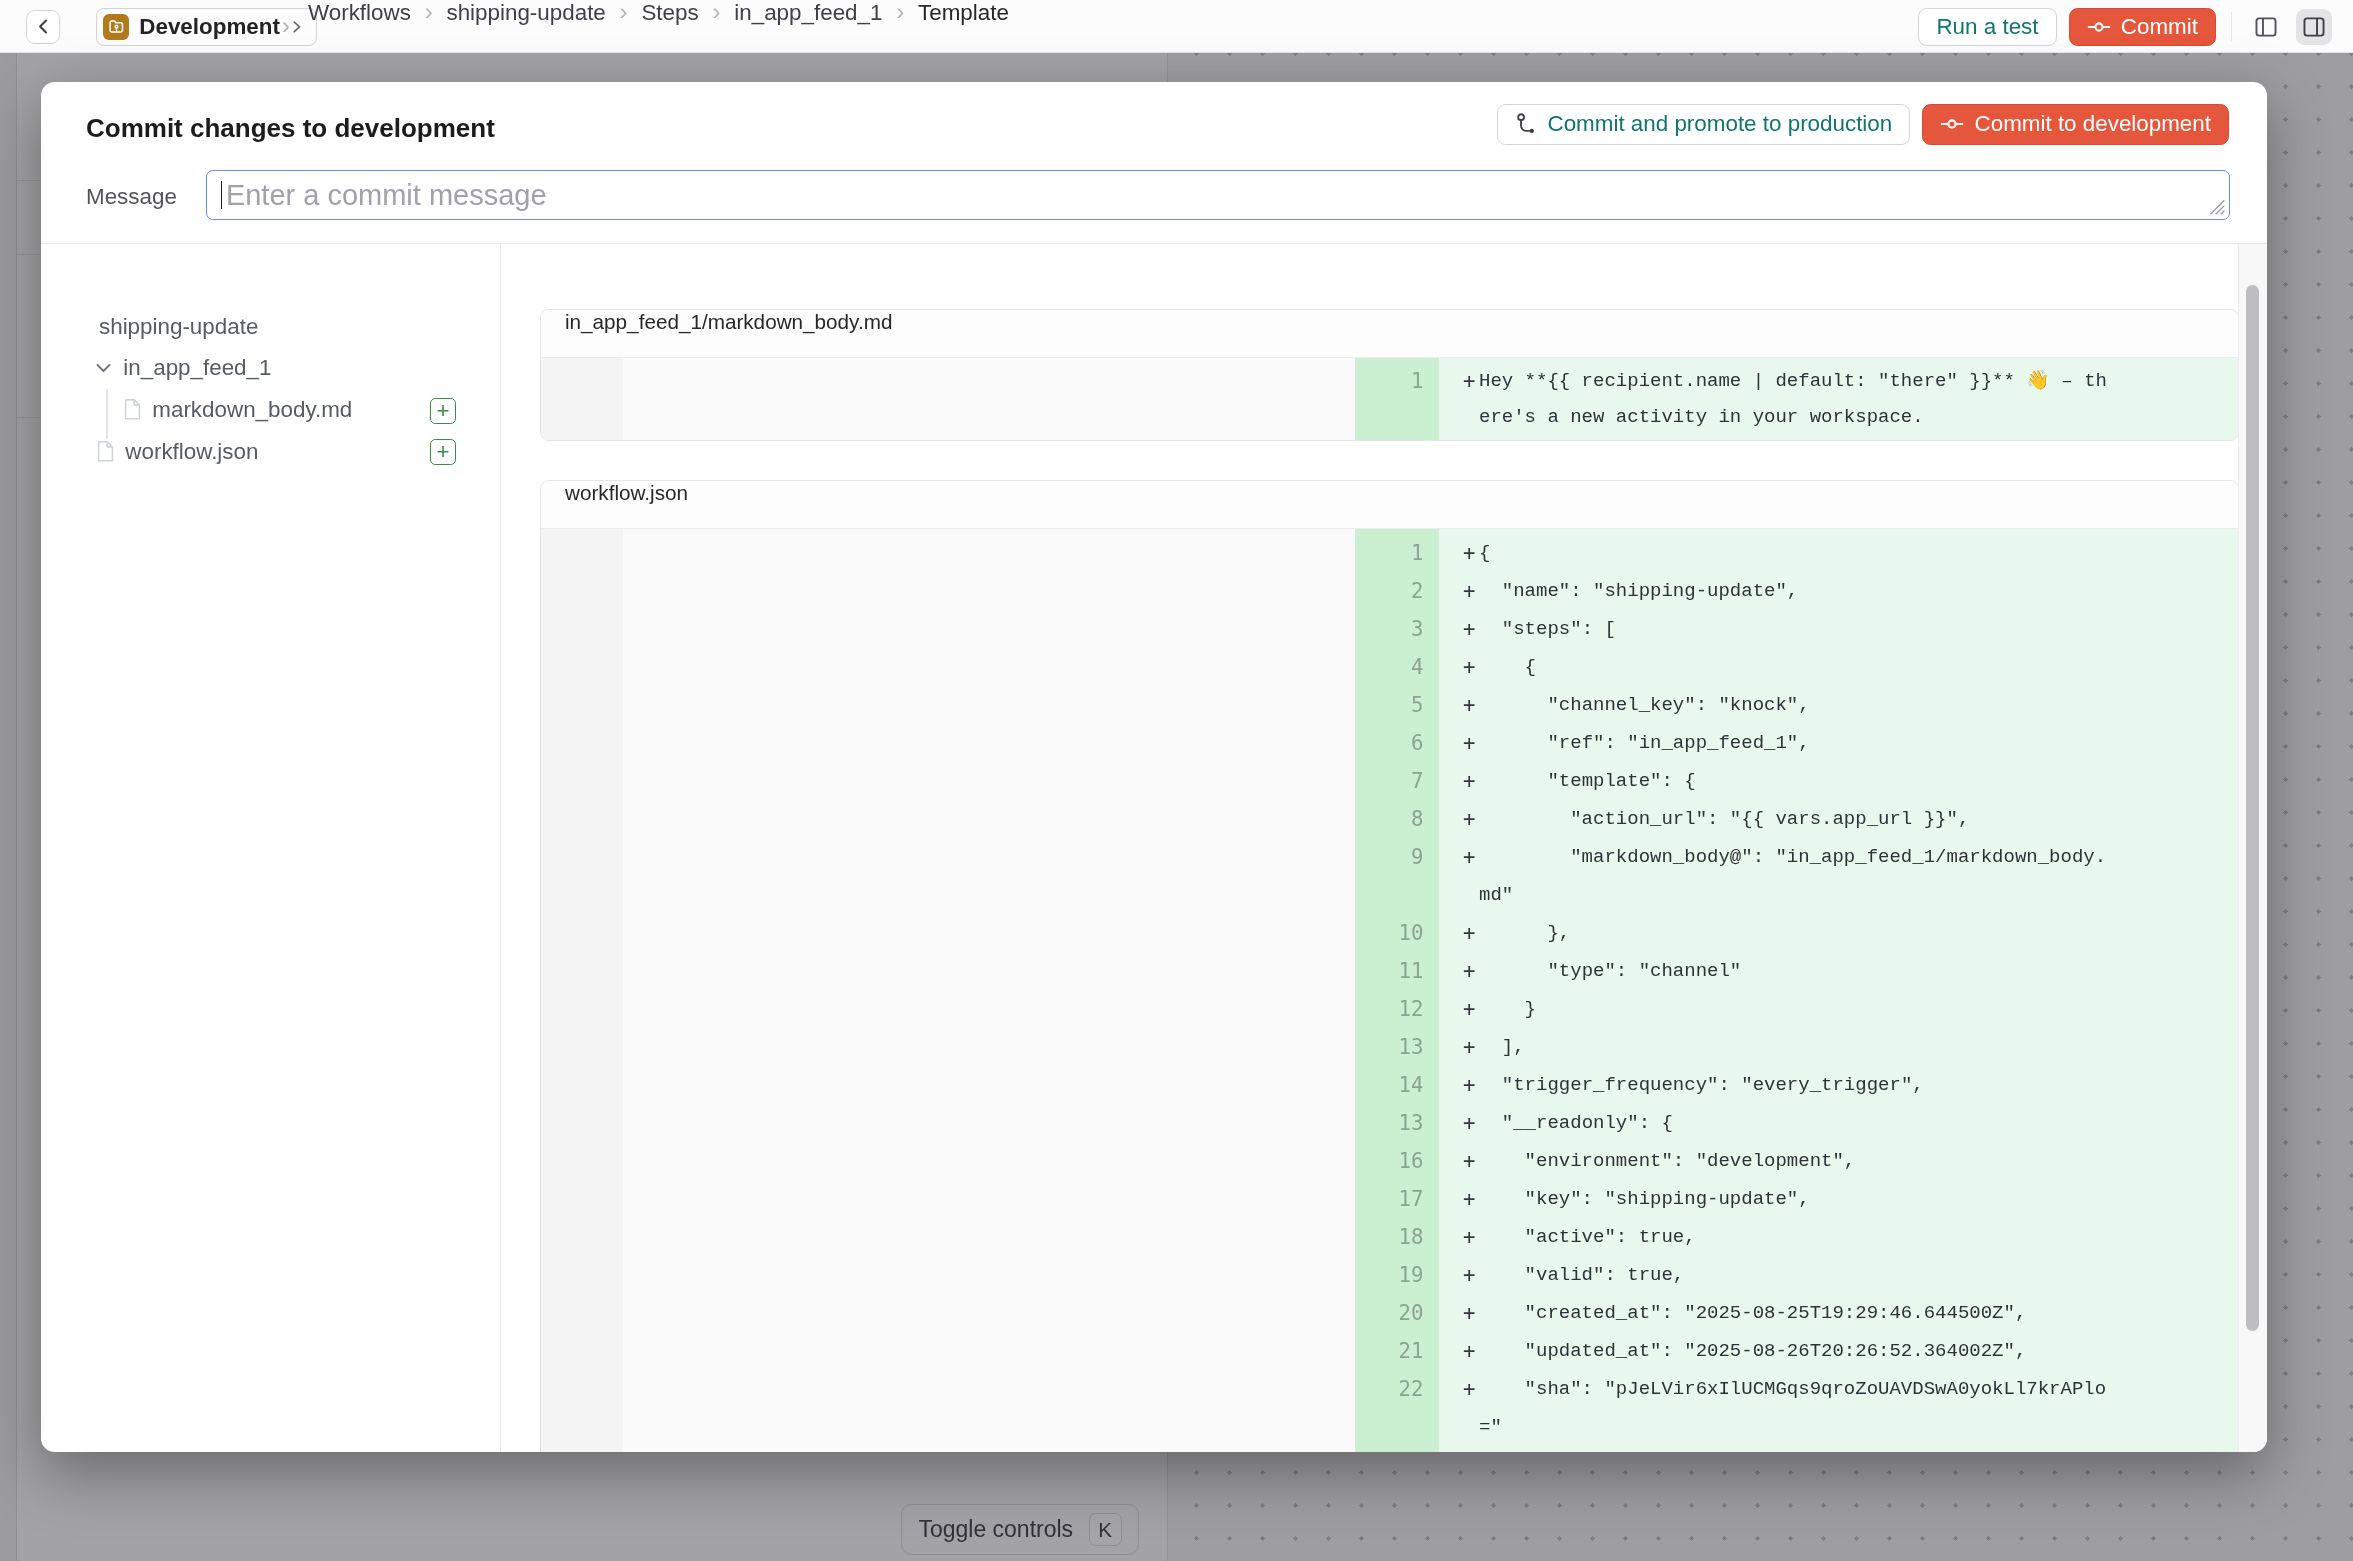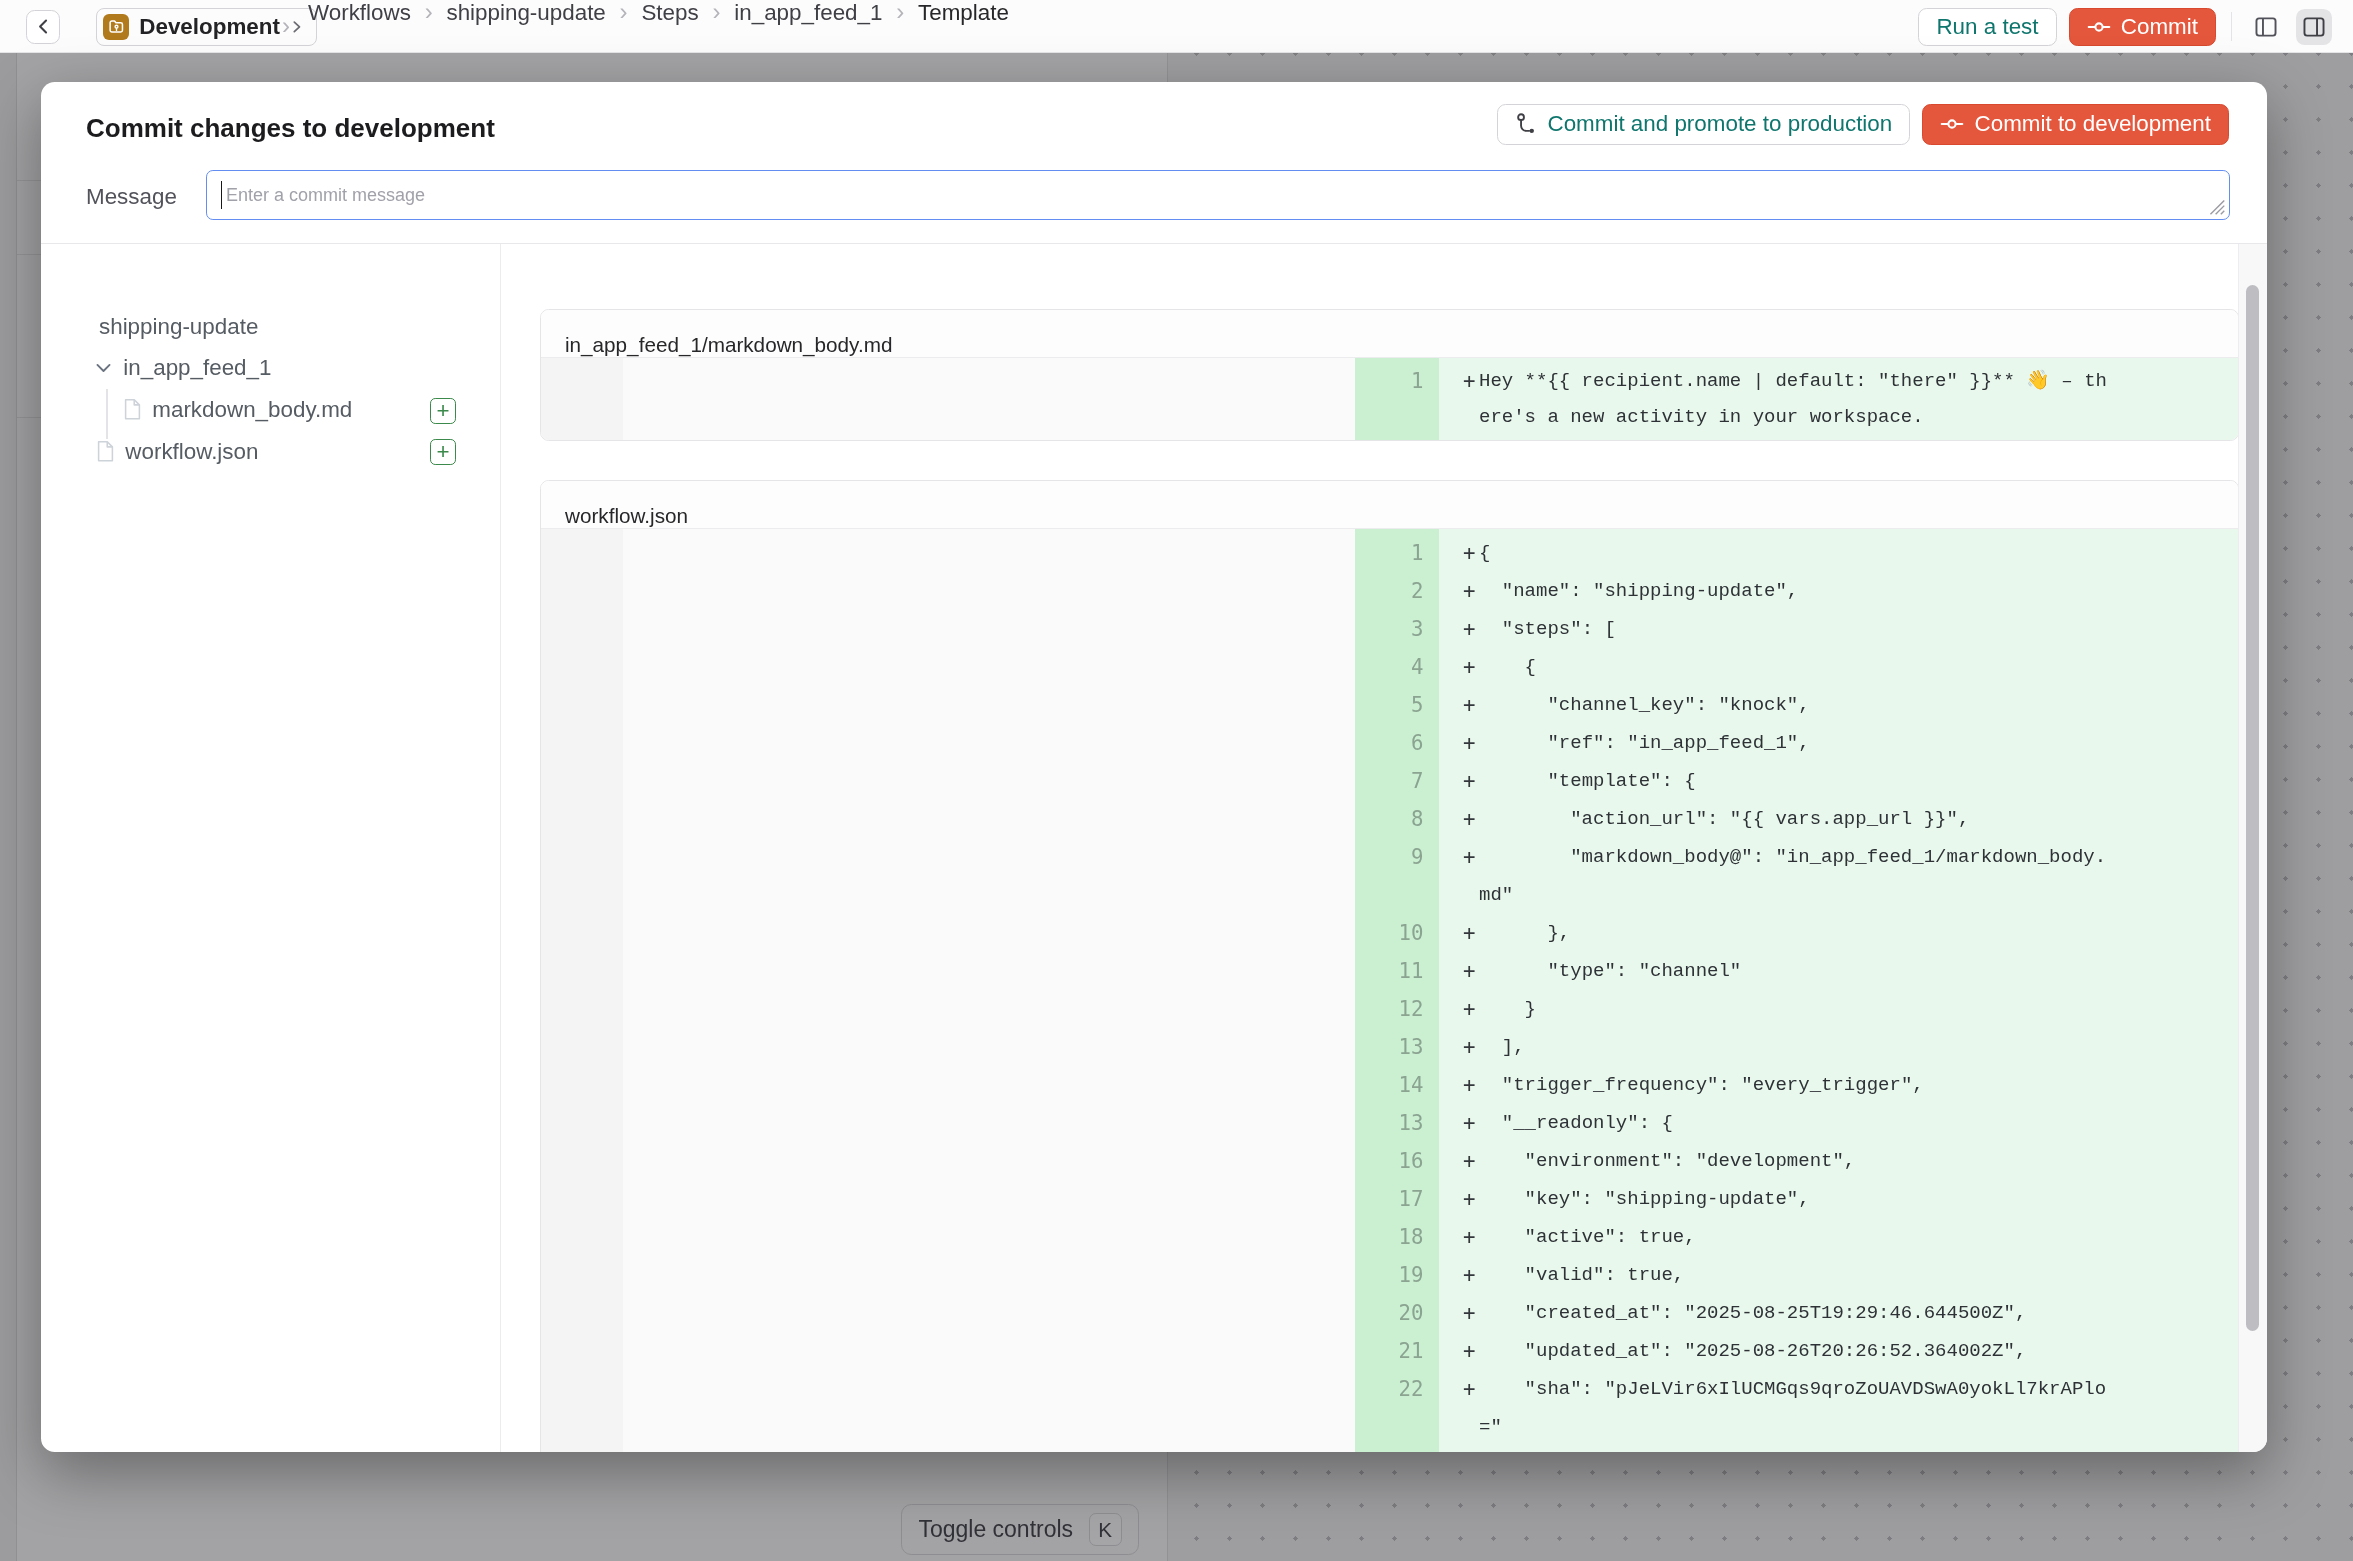--- a/index.html
+++ b/index.html
@@ -52,21 +52,21 @@
   .modal { position:absolute; left:41px; top:82px; width:2226px; height:1370px; background:#fff;
     border-radius:13.8px; box-shadow:0 20.7px 60px rgba(0,0,0,0.35); z-index:20; overflow:hidden; }
   .modal-header { position:absolute; left:0; top:0; width:100%; height:162px; border-bottom:0.9px solid #e8e8ea; }
   .modal-title { position:absolute; left:45px; top:31px; font-size:26px; font-weight:700; color:#1c1c1f; }
   .modal-actions { position:absolute; right:38px; top:21.5px; display:flex; gap:12px;padding-left:37px; }
   .btn-lg { height:41px; font-size:22.4px; border-radius:8.6px; }
   .msg-label { position:absolute; left:45px; top:102px; font-size:22.4px; color:#52525b; }
   .msg-input { position:absolute; left:165px; top:88px; width:2024px; height:50px; background:#fff;
     border:1.7px solid #638df0; border-radius:6.9px; display:flex; align-items:center; padding:0 13.8px; }
   .caret { width:1.7px; height:27.5px; background:#18181b; margin-right:3.4px; }
-  .placeholder { font-size:18px; color:#a1a1aa; }
+  .placeholder { font-size:29px; color:#a1a1aa; }
   .resize-grip { position:absolute; right:3.4px; bottom:3.4px; width:19px; height:19px; }
 
   
   .modal-body { position:absolute; left:0; top:162px; right:0; bottom:0; }
   .sidebar { position:absolute; left:0; top:0; width:460px; bottom:0; border-right:0.9px solid #ececee; }
   .tree-row { position:absolute; height:41px; display:flex; align-items:center; gap:10.3px; }
   .tree-label { font-size:22.4px; color:#565c63; }
   .tree-guide { position:absolute; left:65px; top:145px; width:1.7px; height:50px; background:#e4e4e7; }
   .plus-btn { position:absolute; left:389px; width:26px; height:26px; border:1.7px solid #3c8a4b;
     border-radius:5.2px; display:flex; align-items:center; justify-content:center; color:#3c8a4b;
@@ -76,21 +76,21 @@
   .scroll-rail { position:absolute; right:0; top:0; width:29px; bottom:0; background:#f8f8f9;
     border-left:0.9px solid #ededef; }
   .scroll-thumb { position:absolute; right:7.7px; top:41px; width:13px; height:1046px; background:#bdbdc2;
     border-radius:6.9px; }
 
   .diff-card { position:absolute; left:39px; width:1699px; border:0.9px solid #e5e5e8; border-radius:8.6px;
     background:#fff; overflow:hidden; }
   .card-md { top:65px; }
   .card-json { top:236px; }
   .diff-card-header { height:48px; background:#fdfdfd; border-bottom:0.9px solid #ececee; display:flex;
-    align-items:flex-end; padding-left:24px; }
+    align-items:flex-start; padding-left:24px; }
   .diff-filename { font-size:20.7px; color:#27272a; font-weight:500; }
   .diff-body { position:relative; padding:5.2px 0;
     background:linear-gradient(90deg,
       #f4f4f5 0, #f4f4f5 82px,
       #fafafa 82px, #fafafa 814px,
       #caf0d1 814px, #caf0d1 898px,
       #e9f8ec 898px, #e9f8ec 100%); }
   .diff-row { display:grid; grid-template-columns:82px 732px 84px 1fr; }
   .cell { min-height:38px; }
   .card-md .cell { min-height:36px; }

